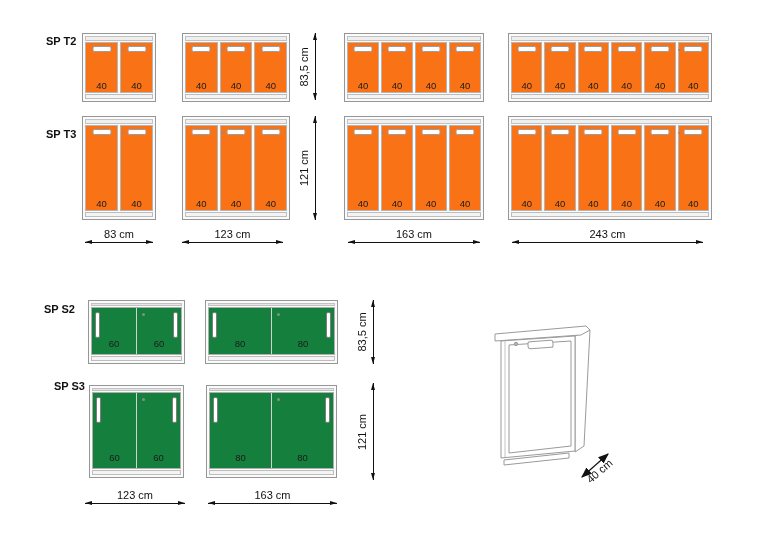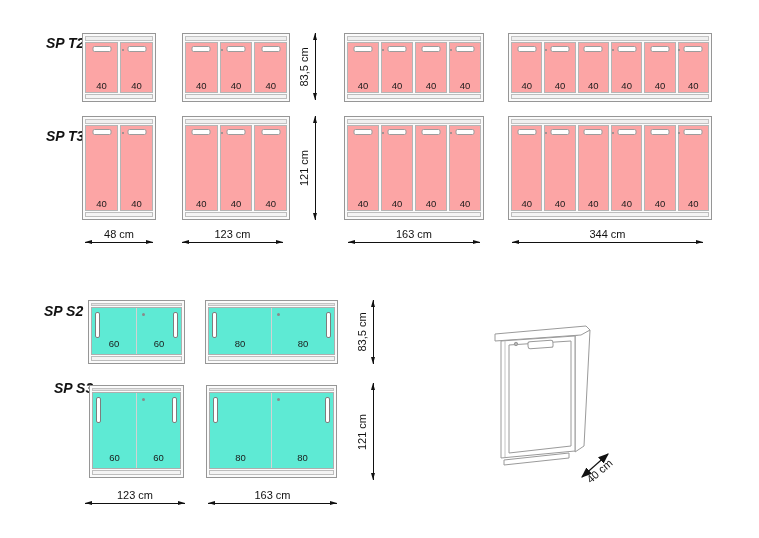--- a/index.html
+++ b/index.html
@@ -1,30 +1,30 @@
 <!DOCTYPE html>
 <html><head>
 <meta charset="utf-8">
 <style>
   html,body{margin:0;padding:0;background:#fff;}
   .canvas{
     position:relative;width:759px;height:538px;background:#ffffff;
     font-family:"Liberation Sans",sans-serif;color:#1a1a1a;overflow:hidden;
   }
   
-  .sec-label{position:absolute;font-size:14px;font-weight:bold;color:#111;white-space:nowrap;font-style:italic;}
+  .sec-label{position:absolute;font-size:11px;font-weight:bold;color:#111;white-space:nowrap;}
   
   .cabinet{position:absolute;box-sizing:border-box;border:1px solid #969696;background:#fbfbfb;
     padding:2px;display:flex;flex-direction:column;}
   .cab-top{height:3px;border:1px solid #c2c2c2;background:#efefef;margin-bottom:1px;}
   .cabinet.sliding .cab-top{height:1px;background:#e6e6e6;}
   .doors{flex:1;display:flex;gap:2px;min-height:0;}
   .doors.sliding-doors{gap:0;border:1px solid #aeaeae;background:#fff;}
-  .door{flex:1;position:relative;border:1px solid #b5b5b5;background:#fca5a5;min-width:0;}
-  .sdoor{flex:1;position:relative;background:#5eead4;min-width:0;}
+  .door{flex:1;position:relative;border:1px solid #b5b5b5;background:#f97316;min-width:0;}
+  .sdoor{flex:1;position:relative;background:#15803d;min-width:0;}
   .sdoor + .sdoor{border-left:1px solid #d2d2d2;}
   .handle{position:absolute;top:3px;left:50%;transform:translateX(-50%);
     width:17px;max-width:62%;height:4px;border:1px solid #9c9c9c;border-radius:2px;background:#fff;}
   .lock{position:absolute;top:6px;left:calc(50% - 15px);width:2px;height:2px;border-radius:50%;background:#8a8a8a;}
   .slock{left:5px;top:5px;width:3px;height:3px;}
   .vhandle{position:absolute;top:4px;width:3px;height:24px;border:1px solid #7d7d7d;border-radius:2px;background:#fff;}
   .vh-left{left:3px;}
   .vh-right{right:3px;}
   .door-label{position:absolute;bottom:1px;left:0;right:0;text-align:center;
     font-size:9.5px;color:#1a1a1a;line-height:11px;}
@@ -311,30 +311,30 @@
     <span class="dim-label">121 cm</span>
   </div>
   <div class="v-dim" style="left:373px;top:300px;height:64px">
     <span class="dim-label">83,5 cm</span>
   </div>
   <div class="v-dim" style="left:373px;top:383px;height:97px">
     <span class="dim-label">121 cm</span>
   </div>
 
   <div class="h-dim" style="left:85px;top:242px;width:68px">
-    <span class="dim-label">48 cm</span>
+    <span class="dim-label">83 cm</span>
   </div>
   <div class="h-dim" style="left:182px;top:242px;width:101px">
     <span class="dim-label">123 cm</span>
   </div>
   <div class="h-dim" style="left:348px;top:242px;width:132px">
     <span class="dim-label">163 cm</span>
   </div>
   <div class="h-dim" style="left:512px;top:242px;width:191px">
-    <span class="dim-label">344 cm</span>
+    <span class="dim-label">243 cm</span>
   </div>
 
   <div class="h-dim" style="left:85px;top:503px;width:100px">
     <span class="dim-label">123 cm</span>
   </div>
   <div class="h-dim" style="left:208px;top:503px;width:129px">
     <span class="dim-label">163 cm</span>
   </div>
 
   <svg class="persp" width="170" height="185" viewBox="0 0 170 185">

